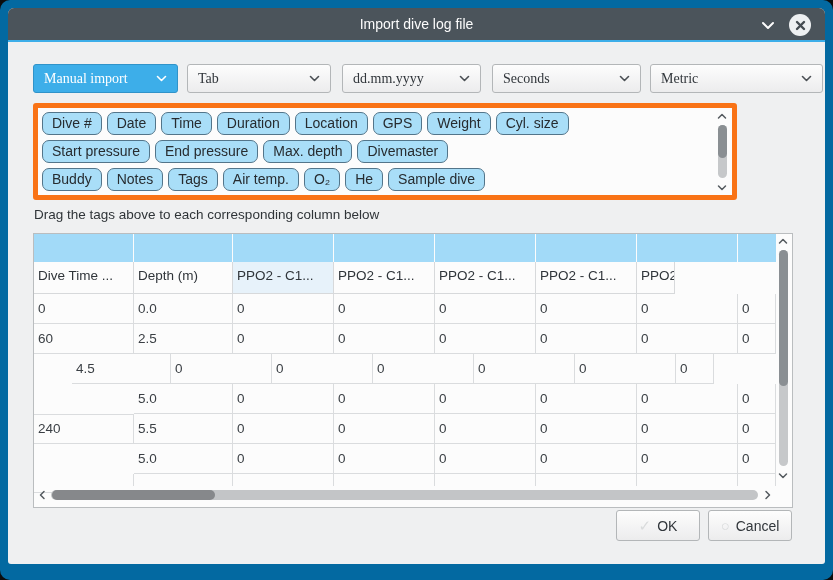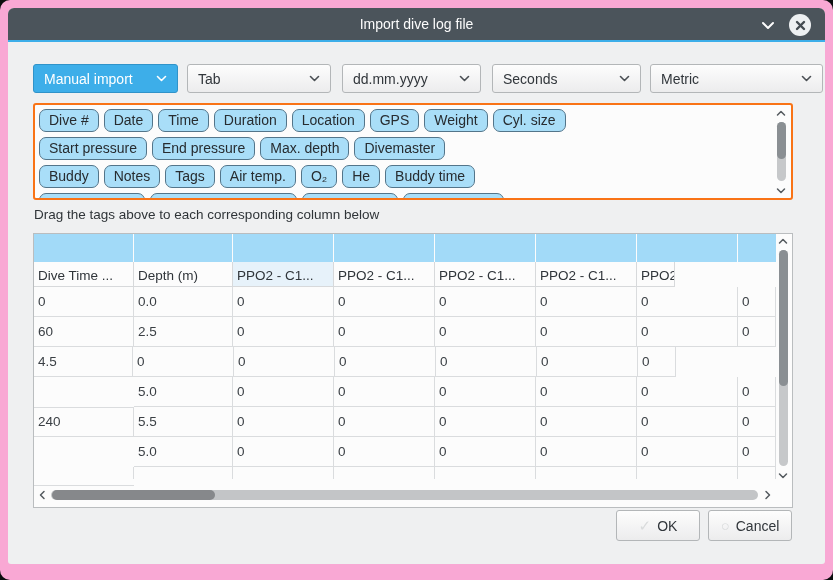--- a/index.html
+++ b/index.html
@@ -1,59 +1,59 @@
 <!DOCTYPE html>
 <html><head>
 <meta charset="utf-8">
 <style>
   * { margin:0; padding:0; box-sizing:border-box; }
   html,body { width:833px; height:580px; background:#0c0d0e; font-family:"Liberation Sans", sans-serif; overflow:hidden; }
-  #frame { position:absolute; left:0; top:0; width:833px; height:580px; background:#f9a8d4; border-radius:10px; }
+  #frame { position:absolute; left:0; top:0; width:833px; height:580px; background:#0369a1; border-radius:10px; }
 
   #dialog { position:absolute; left:8px; top:8px; width:817px; height:556px; background:#eff0f1; border-radius:6px 6px 3px 3px; overflow:hidden; }
 
   
   #titlebar { position:absolute; left:0; top:0; width:100%; height:34px; background:#4b545b; border-bottom:2px solid #3daee9; display:flex; align-items:center; justify-content:center; }
   #titlebar .title { color:#fcfcfc; font-size:14px; }
   .tb-collapse { position:absolute; right:48px; top:8px; width:18px; height:18px; color:#fcfcfc; display:flex; align-items:center; justify-content:center; cursor:pointer; }
   .tb-close { position:absolute; right:14px; top:6px; width:22px; height:22px; border-radius:50%; background:#edf0f2; display:flex; align-items:center; justify-content:center; cursor:pointer; }
   .tb-close svg { stroke:#444c52; }
 
   
   .select { position:absolute; top:56px; height:29px; border:1px solid #b3b6b8; border-radius:3px; background:linear-gradient(#fdfdfd,#ececed); color:#31363b; font-size:14px; display:flex; align-items:center; padding:0 10px; cursor:pointer; }
-  .select .lbl { flex:1; white-space:nowrap; overflow:hidden; }
+  .select .lbl { flex:1; white-space:nowrap; overflow:hidden;font-family:Liberation Serif, serif; }
   .select .chev { margin-left:8px; display:flex; color:#4a4f54; }
   .select.accent { background:#3daee9; border-color:#3093c9; color:#ffffff; }
   .select.accent .chev { color:#ffffff; }
   #sel-import { left:25px;  width:145px; }
   #sel-separator { left:179px; width:144px; }
   #sel-date { left:334px; width:139px; }
   #sel-time { left:484px; width:149px; }
   #sel-units { left:642px; width:173px; }
 
   
-  #tags-panel { position:absolute; left:25px; top:95px; width:760px; height:97px; background:#fcfcfc; border:2px solid #f97316; border-radius:3px; overflow:hidden; }
+  #tags-panel { position:absolute; left:25px; top:95px; width:704px; height:97px; background:#fcfcfc; border:5px solid #f97316; border-radius:3px; overflow:hidden; }
   #tag-rows { position:absolute; left:4px; top:4px; right:22px; }
   .tag-row { display:flex; gap:5px; margin-bottom:5px; }
   .tag { background:#a9def8; border:1px solid #53758a; border-radius:7px; padding:0 9px; height:23px; line-height:21px; font-size:14px; color:#272c30; white-space:nowrap; cursor:grab; }
   .vscroll { position:absolute; right:2px; top:2px; bottom:2px; width:16px; display:flex; flex-direction:column; align-items:center; }
   .vscroll .arr { height:12px; color:#545a5f; display:flex; align-items:center; cursor:pointer; }
   .vscroll .track { flex:1; width:9px; background:#c6c8ca; border-radius:5px; position:relative; margin:3px 0; }
   .vscroll .thumb { position:absolute; left:0; top:0; width:9px; background:#8a8f93; border-radius:5px; cursor:pointer; }
   #tags-thumb { height:62%; }
 
   
   #drag-hint { position:absolute; left:26px; top:199px; font-size:13.5px; color:#2f3438; }
 
   
   #table-panel { position:absolute; left:25px; top:225px; width:760px; height:275px; background:#fcfcfc; border:1px solid #babdbf; }
   #cols { position:absolute; left:0; top:0; width:742px; }
   .drop-row { display:flex; height:28px; }
   .drop-cell { background:#a2daf8; border-right:1px solid #fcfcfc; height:28px; cursor:pointer; }
-  .hdr-row { display:flex; height:25px; }
+  .hdr-row { display:flex; height:32px; }
   .hdr-cell { border-right:1px solid #d7d9db; border-bottom:1px solid #d7d9db; line-height:27px; font-size:13.5px; color:#30353a; padding-left:4px; white-space:nowrap; overflow:hidden; background:#fcfcfc; }
   .hdr-cell.hl { background:#e7f2fa; }
   .body-row { display:flex; height:30px; }
   .body-cell { border-right:1px solid #dadcde; border-bottom:1px solid #dadcde; line-height:29px; font-size:13.5px; color:#3a3f44; padding-left:4px; white-space:nowrap; overflow:hidden; }
   .stub-row { display:flex; height:12px; }
   .stub-cell { border-right:1px solid #dadcde; }
 
   #tbl-vscroll { position:absolute; right:1px; top:1px; height:246px; width:16px; display:flex; flex-direction:column; align-items:center; }
   #tbl-vthumb { height:63%; }
 
@@ -147,21 +147,21 @@
             <div class="tag">Max. depth</div>
             <div class="tag">Divemaster</div>
           </div>
           <div class="tag-row">
             <div class="tag">Buddy</div>
             <div class="tag">Notes</div>
             <div class="tag">Tags</div>
             <div class="tag">Air temp.</div>
             <div class="tag">O₂</div>
             <div class="tag">He</div>
-            <div class="tag">Buddy time</div>
+            <div class="tag">Sample dive</div>
           </div>
           <div class="tag-row">
             <div class="tag">Sample depth</div>
             <div class="tag">Sample temperature</div>
             <div class="tag">Sample pO₂</div>
             <div class="tag">Sample CNS</div>
           </div>
         </div>
       <div class="vscroll">
         <span class="arr">
@@ -217,21 +217,21 @@
             <div class="body-cell" style="width: 100px;">60</div>
             <div class="body-cell" style="width: 99px;">2.5</div>
             <div class="body-cell" style="width: 101px;">0</div>
             <div class="body-cell" style="width: 101px;">0</div>
             <div class="body-cell" style="width: 101px;">0</div>
             <div class="body-cell" style="width: 101px;">0</div>
             <div class="body-cell" style="width: 101px;">0</div>
             <div class="body-cell" style="width: 38px;">0</div>
           </div>
           <div class="body-row">
-            <div class="body-cell" style="width: 99px;">4.5</div>
+            <div class="body-cell" style="width: 99px; margin-left: 38px;">4.5</div>
             <div class="body-cell" style="width: 101px;">0</div>
             <div class="body-cell" style="width: 101px;">0</div>
             <div class="body-cell" style="width: 101px;">0</div>
             <div class="body-cell" style="width: 101px;">0</div>
             <div class="body-cell" style="width: 101px;">0</div>
             <div class="body-cell" style="width: 38px;">0</div>
           </div>
           <div class="body-row">
             <div class="body-cell" style="width: 100px; margin-top: 30px;">180</div>
             <div class="body-cell" style="width: 99px;">5.0</div>

